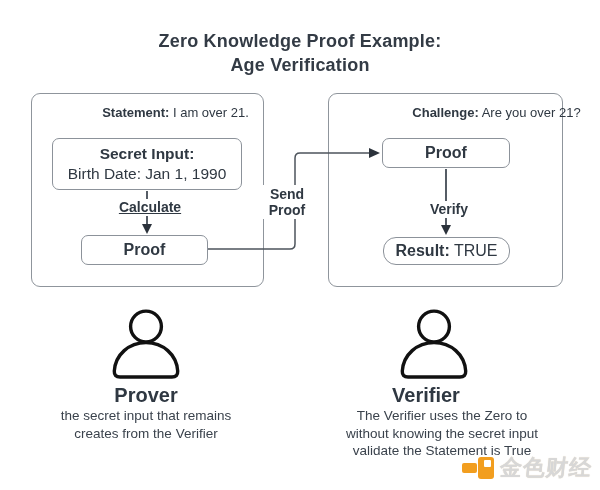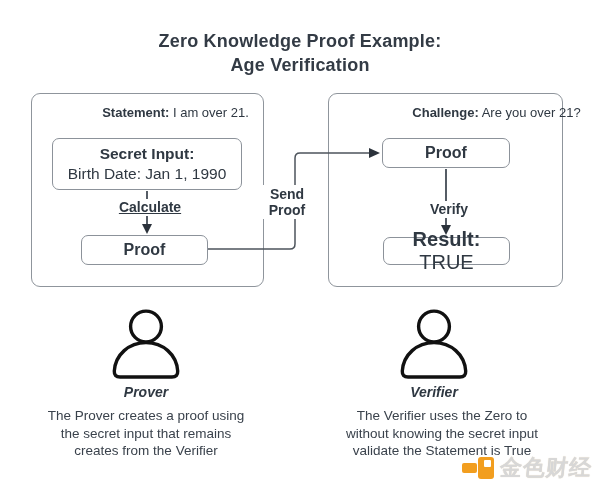--- a/index.html
+++ b/index.html
@@ -24,33 +24,33 @@
   .ph-right{left:328px;width:281px;}
   .bold{font-weight:bold;}
   .node{
     border:1.5px solid #8c929a;border-radius:7px;background:#fff;box-sizing:border-box;
     display:flex;flex-direction:column;align-items:center;justify-content:center;
     text-align:center;color:#2f3842;
   }
   .secret-box{left:52px;top:138px;width:190px;height:52px;font-size:15.5px;line-height:20px;}
   .proof-left{left:81px;top:235px;width:127px;height:30px;font-size:16px;font-weight:bold;}
   .proof-right{left:382px;top:138px;width:128px;height:30px;font-size:16px;font-weight:bold;}
-  .result-box{left:383px;top:237px;width:127px;height:28px;font-size:20px;}
+  .result-box{left:383px;top:237px;width:127px;height:28px;font-size:16px;border-radius:13px;}
   .edge-label{
     background:#ffffff;font-size:14px;font-weight:bold;color:#2f3842;
     text-align:center;line-height:15px;padding:1px 3px;
   }
   .lbl-calculate{left:104px;top:199px;width:86px;text-decoration:underline;}
   .lbl-verify{left:420px;top:193px;width:52px;margin-top:8px;}
   .lbl-sendproof{left:260px;top:185px;width:48px;line-height:16px;}
   .svg-layer{left:0;top:0;width:600px;height:490px;pointer-events:none;}
   .actor-name{
-    top:384px;width:200px;text-align:center;font-size:14px;font-weight:bold;color:#2f3842;font-style:italic;
+    top:384px;width:200px;text-align:center;font-size:20px;font-weight:bold;color:#2f3842;
   }
-  .an-left{left:46px;} .an-right{left:334px;}
+  .an-left{left:46px;} .an-right{left:326px;}
   .actor-desc{
     top:407px;width:224px;text-align:center;font-size:13.5px;line-height:17.5px;color:#3a424c;
   }
   .ad-left{left:34px;} .ad-right{left:330px;}
   .watermark{
     right:8px;bottom:7px;display:flex;align-items:center;gap:4px;
   }
   .wm-icon{position:relative;width:34px;height:25px;}
   .wm-bar{position:absolute;left:0;top:7px;width:15px;height:10px;background:#f29e1f;border-radius:2px;}
   .wm-square{position:absolute;right:2px;top:1px;width:16px;height:22px;background:#f29e1f;border-radius:3px;}
@@ -125,21 +125,20 @@
   <div class="abs edge-label lbl-verify">Verify</div>
   <div class="abs edge-label lbl-sendproof">
     <div>Send</div>
     <div>Proof</div>
   </div>
 
   <div class="abs actor-name an-left">Prover</div>
   <div class="abs actor-name an-right">Verifier</div>
 
   <div class="abs actor-desc ad-left">
-    <div>The Prover creates a proof using</div>
     <div>the secret input that remains</div>
     <div>creates from the Verifier</div>
   </div>
   <div class="abs actor-desc ad-right">
     <div>The Verifier uses the Zero to</div>
     <div>without knowing the secret input</div>
     <div>validate the Statement is True</div>
   </div>
 
   <div class="abs watermark">

